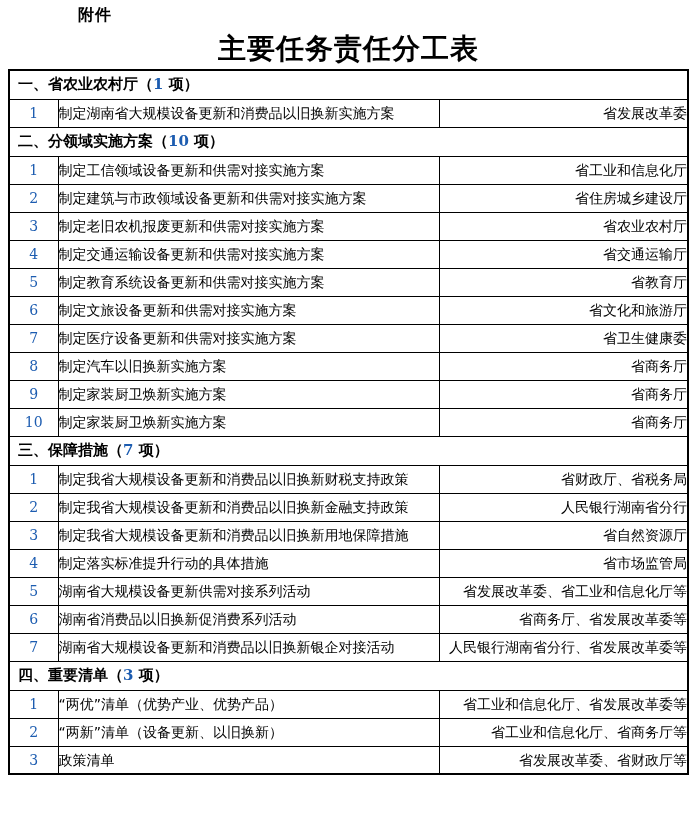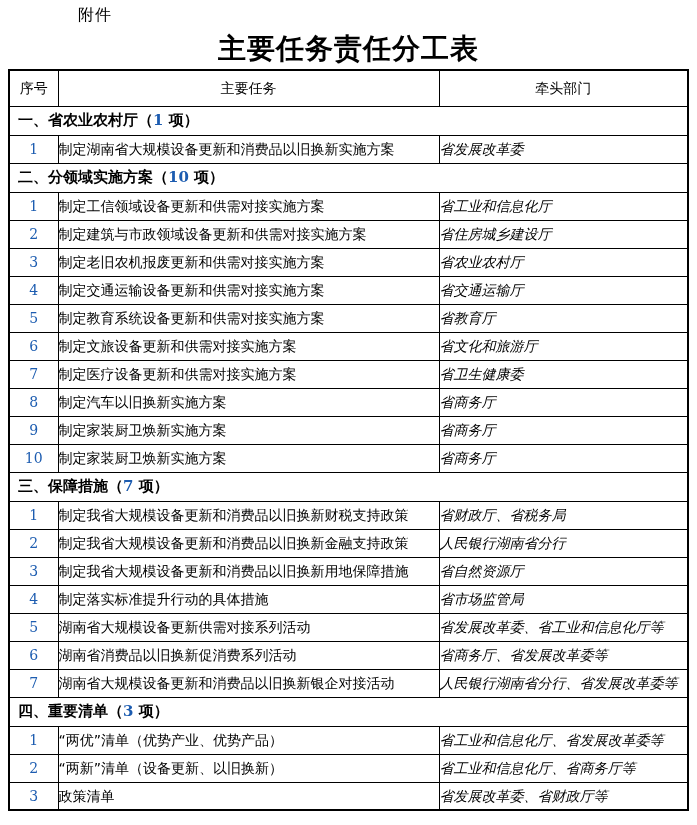--- a/index.html
+++ b/index.html
@@ -10,21 +10,21 @@
     background: #ffffff;
     font-family: "DejaVu Sans", "Liberation Sans", sans-serif;
     color: #000000;
     overflow: hidden;
   }
   .attachment {
     position: absolute;
     left: 52px;
     top: 5px;
     font-size: 16px;
-    font-weight: normal;
+    font-weight: bold;
     letter-spacing: 1px;
     padding-left: 26px;
   }
   .doc-title {
     position: absolute;
     left: 0;
     top: 30px;
     width: 100%;
     text-align: center;
     font-size: 28px;
@@ -61,21 +61,21 @@
     text-align: left;
   }
   tr.data-row { height: 28px; }
   td.num-cell {
     text-align: center;
     color: #1c5cb0;
     font-family: "DejaVu Serif", "Liberation Serif", serif;
     font-size: 14px;
   }
   td.task-cell { text-align: left; padding-left: 12px; }
-  td.dept-cell { text-align: left; font-style: italic; }
+  td.dept-cell { text-align: right; }
   .count-num {
     color: #1c5cb0;
     font-family: "DejaVu Serif", "Liberation Serif", serif;
     font-weight: bold;
   }
 </style>
 </head>
 <body>
 
 <div class="page">
@@ -85,25 +85,20 @@
   <div class="doc-title">主要任务责任分工表</div>
 
   <table class="main-table">
     <colgroup>
         <col class="c-num">
         <col class="c-task">
         <col class="c-dept">
       </colgroup>
     <tbody>
 
-      <tr class="header-row">
-        <td>序号</td>
-        <td>主要任务</td>
-        <td>牵头部门</td>
-      </tr>
 
       <tr class="section-row">
         <td colspan="3"><span>一、省农业农村厅（</span><span class="count-num">1</span><span> 项）</span></td>
       </tr>
       <tr class="data-row">
         <td class="num-cell">1</td>
         <td class="task-cell">制定湖南省大规模设备更新和消费品以旧换新实施方案</td>
         <td class="dept-cell">省发展改革委</td>
       </tr>
 

